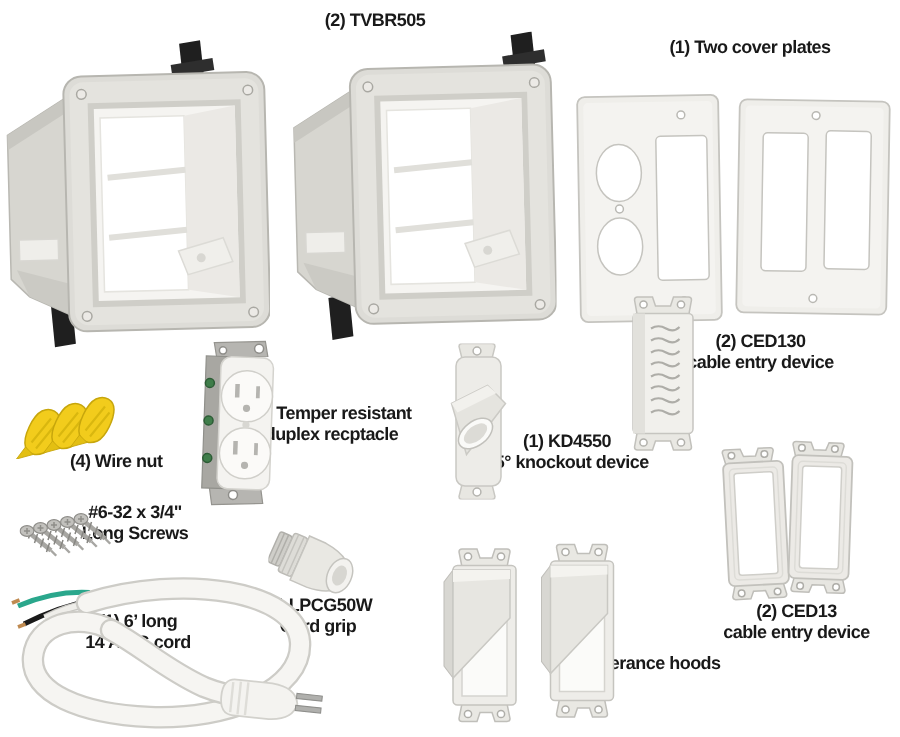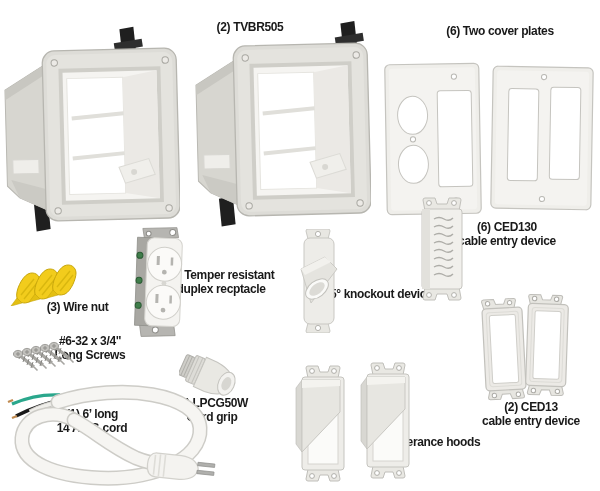--- a/index.html
+++ b/index.html
@@ -8,43 +8,44 @@
   .abs{position:absolute;}
   .lbl{position:absolute;color:var(--text,#191919);font-weight:bold;font-size:12px;line-height:1.18;
        text-align:center;letter-spacing:-0.35px;}
   .lbl span{display:block;white-space:nowrap;}
 </style>
 </head>
 <body>
 
 <div class="stage">
 
-  <div class="lbl" style="left:160px;top:20px;width:180px">
+  <div class="lbl" style="left:160px;top:6px;width:180px">
     <span>(2) TVBR505</span>
   </div>
 
   <div class="lbl" style="left:430px;top:24px;width:140px">
-    <span>(6) Two cover plates</span>
+    <span>(1) Two cover plates</span>
   </div>
 
   <div class="lbl" style="left:20px;top:300px;width:115px">
-    <span>(3) Wire nut</span>
+    <span>(4) Wire nut</span>
   </div>
 
   <div class="lbl" style="left:160px;top:268px;width:122px">
     <span>(1) Temper resistant</span>
     <span>duplex recptacle</span>
   </div>
 
   <div class="lbl" style="left:318px;top:287px;width:120px">
+    <span>(1) KD4550</span>
     <span>45° knockout device</span>
   </div>
 
   <div class="lbl" style="left:452px;top:220px;width:110px">
-    <span>(6) CED130</span>
+    <span>(2) CED130</span>
     <span>cable entry device</span>
   </div>
 
   <div class="lbl" style="left:40px;top:334px;width:100px">
     <span>#6-32 x 3/4"</span>
     <span>Long Screws</span>
   </div>
 
   <div class="lbl" style="left:38px;top:407px;width:108px">
     <span>(1) 6’ long</span>

